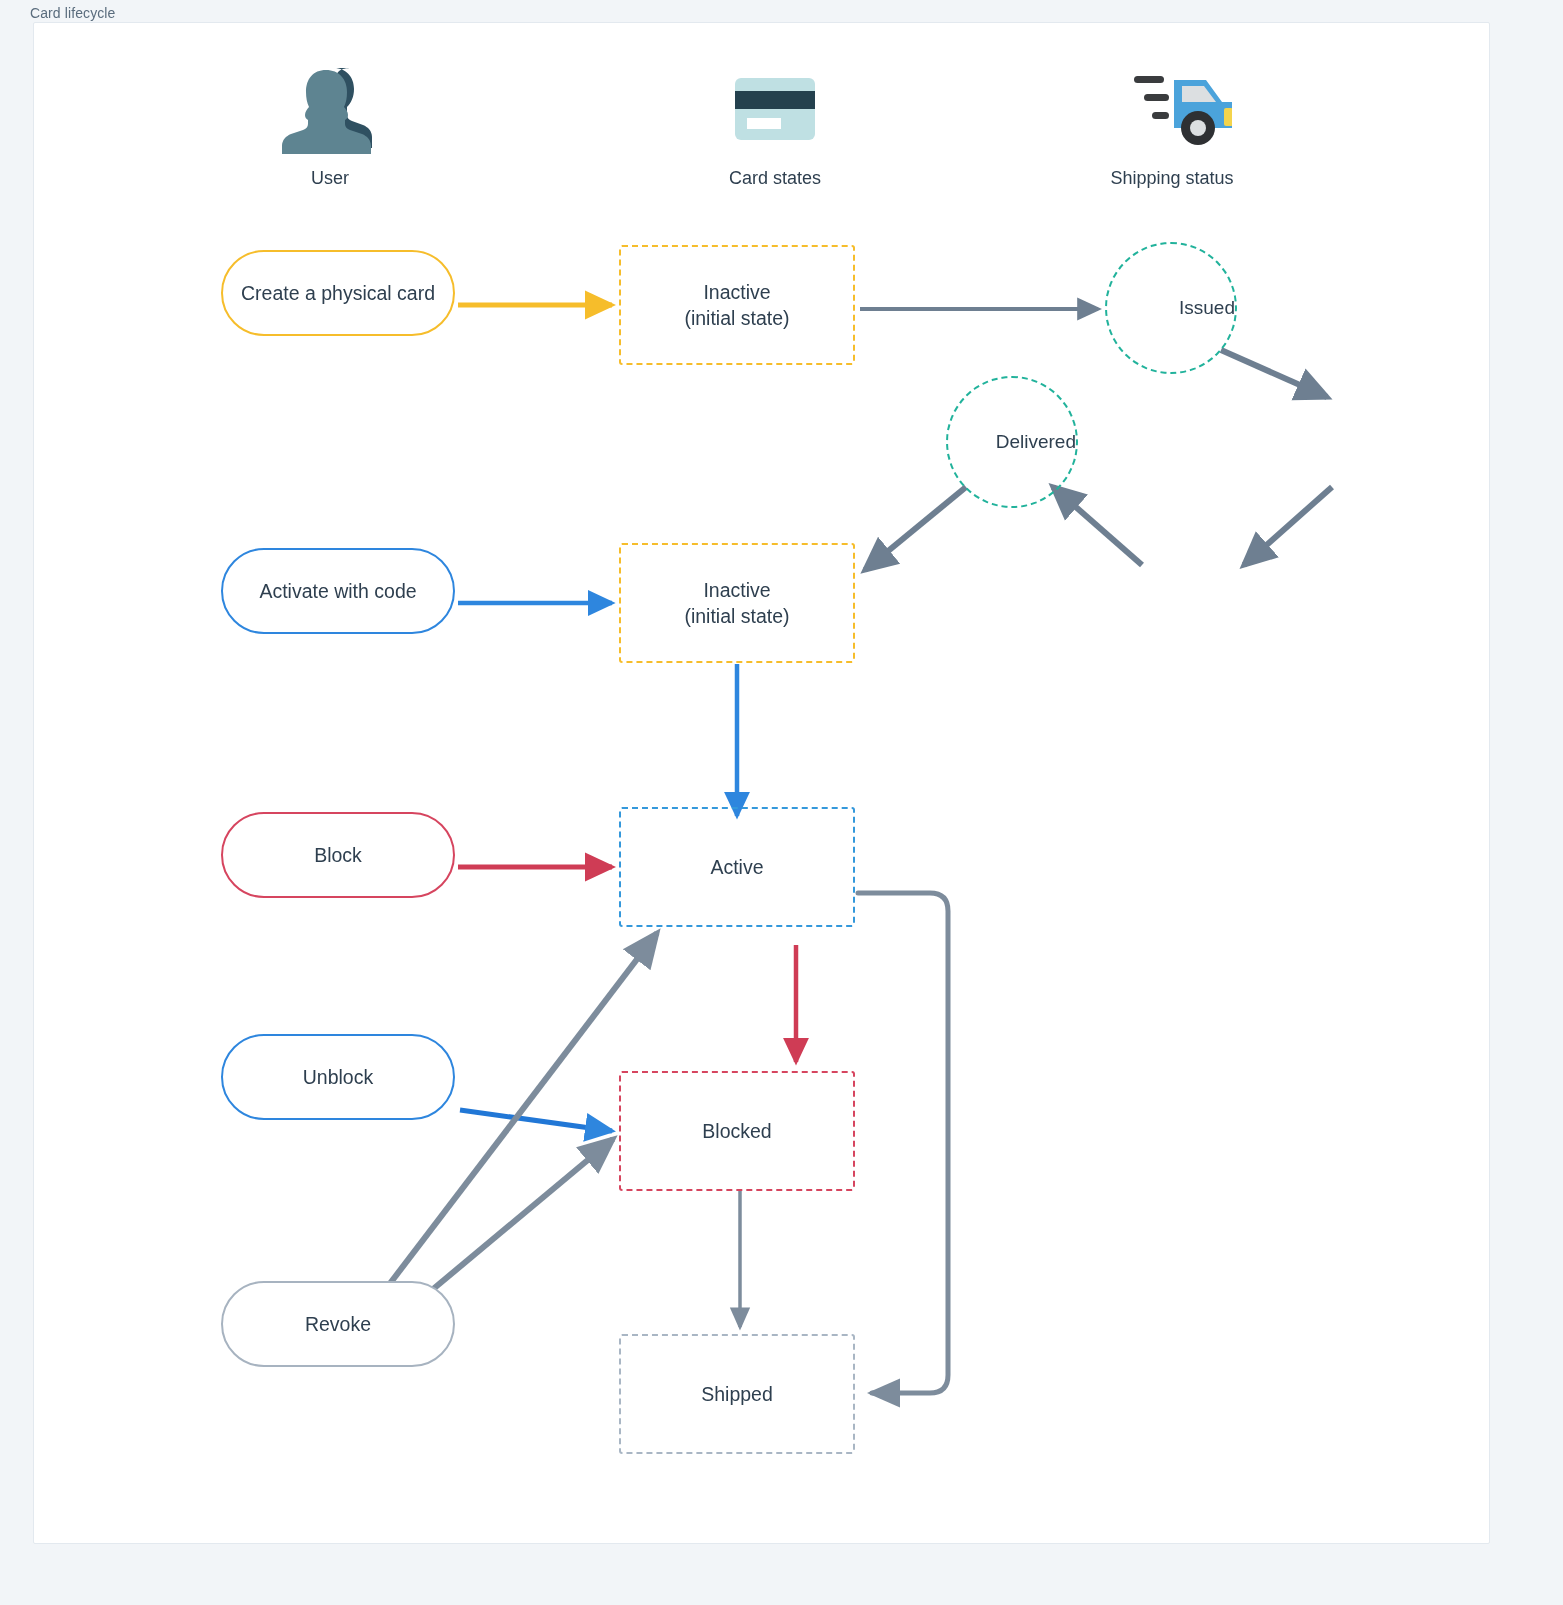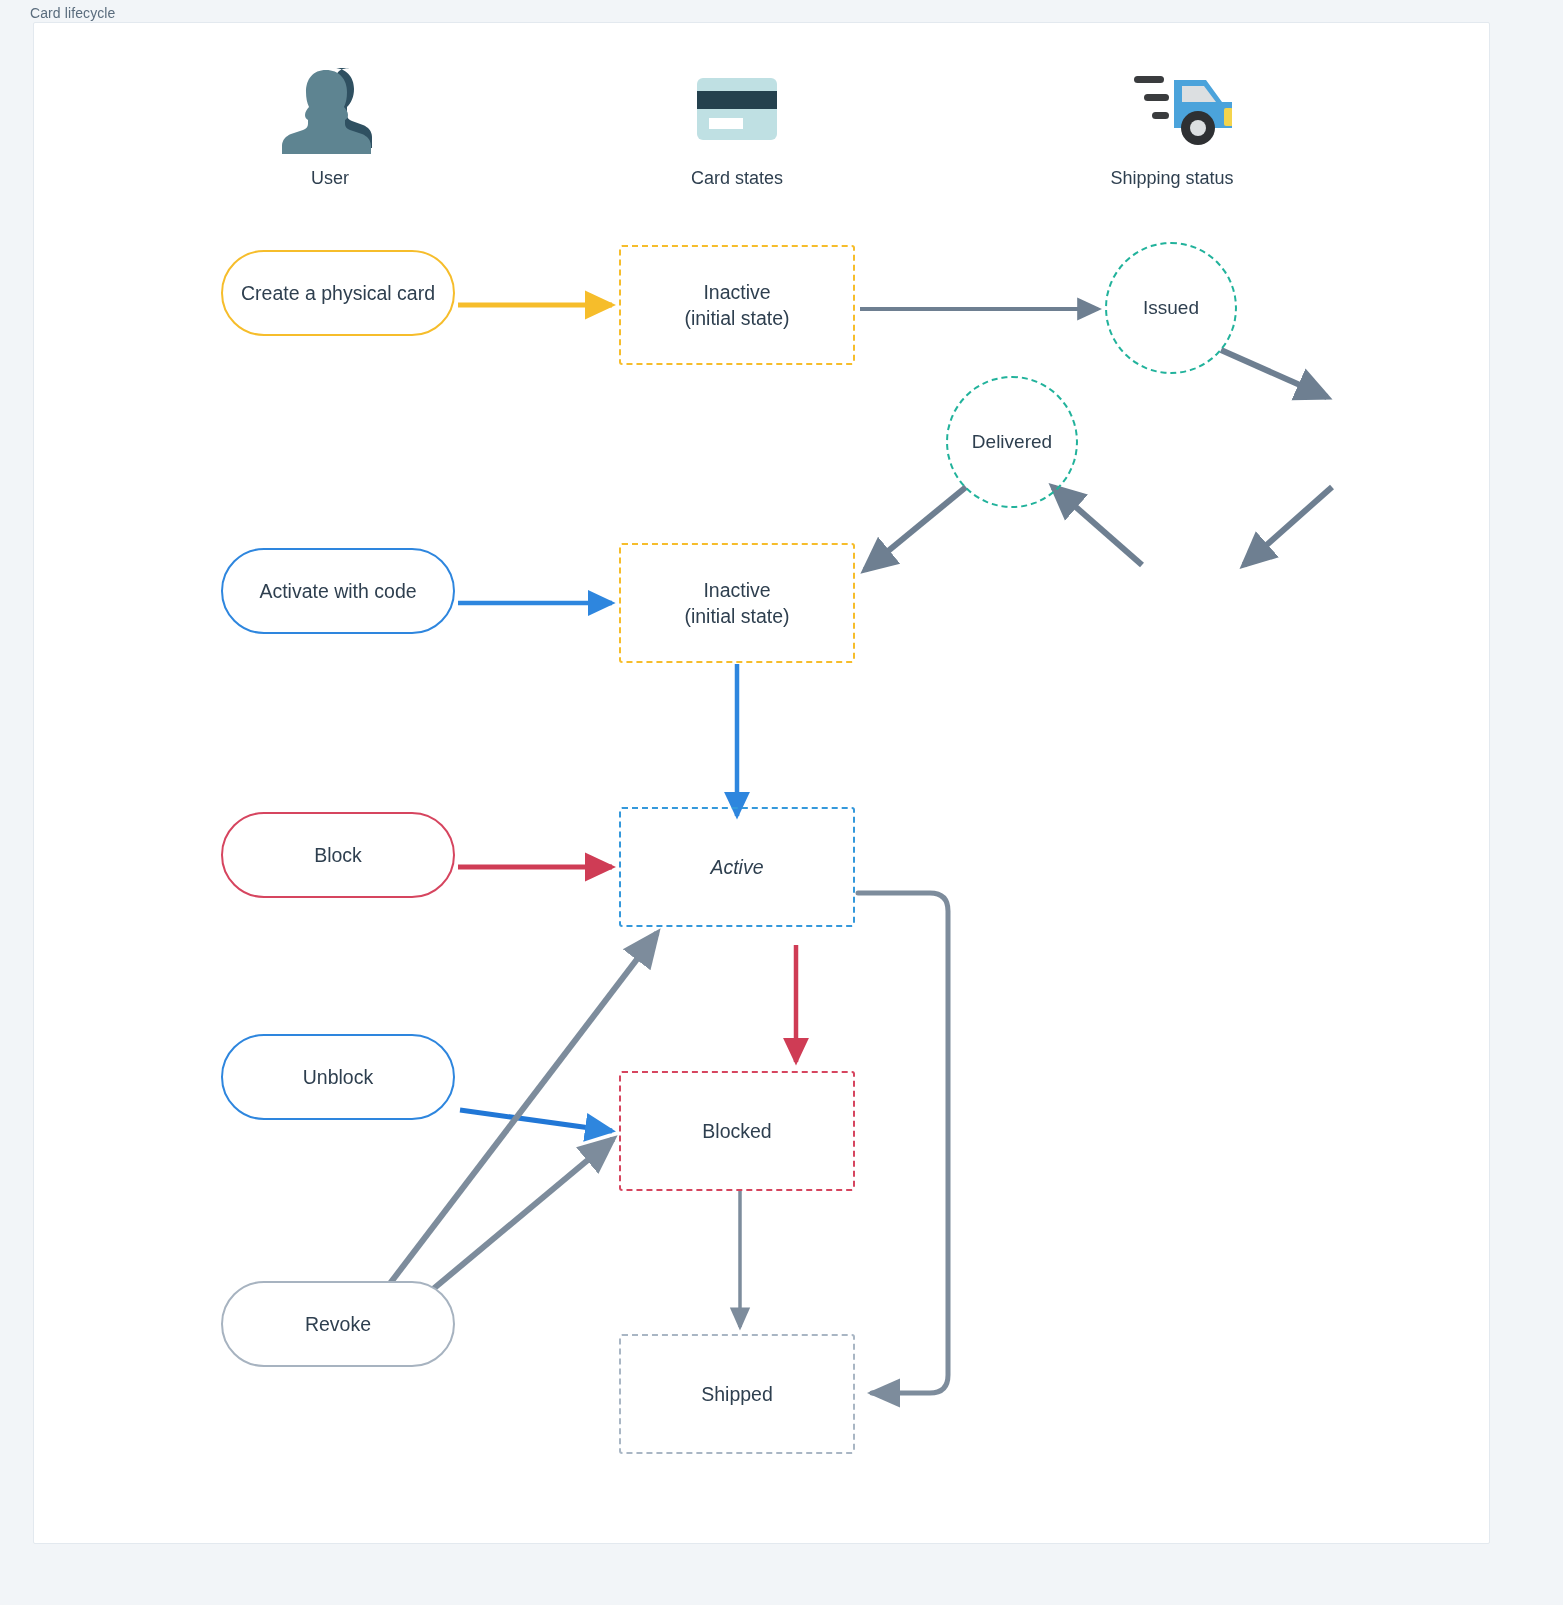--- a/index.html
+++ b/index.html
@@ -64,31 +64,32 @@
   .pill.grey    { border-color: #A7B3C0; }
 
   .statebox {
     width: 236px;
     height: 120px;
     border-radius: 3px;
     border: 2.5px dashed #999;
     background: transparent;
   }
   .statebox.yellow { border-color: #F6BD2B; }
-  .statebox.blue   { border-color: #3498DB; font-style: italic; }
+  .statebox.blue   { border-color: #3498DB; }
   .statebox.red    { border-color: #D6455F; }
   .statebox.grey   { border-color: #A9B6C4; }
 
   .circlenode {
     width: 132px;
     height: 132px;
     border-radius: 50%;
     border: 2.5px dashed #21B29B;
     background: transparent;
     font-size: 19px;
+    justify-content: flex-end;
   }
 
   .legend {
     position: absolute;
     width: 200px;
     display: flex;
     flex-direction: column;
     align-items: center;
   }
   .legend .glyph {
@@ -165,21 +166,21 @@
   <div class="legend" style="left:230px; top:62px;">
     <div class="glyph">
       <svg width="104" height="92" viewBox="0 0 104 92" aria-hidden="true">
         <path d="M62 6c12 0 20 9 20 21 0 8-3 14-7 18v8c0 3 2 5 5 6l11 4c5 2 9 6 9 12v11H46V66c0-6 4-10 9-12l11-4c3-1 5-3 5-6v-8c-4-4-7-10-7-18 0-12 8-12 20-12z" fill="#2F5061" transform="translate(-6,0)"></path>
         <path d="M40 18c13 0 21 9 21 22 0 6-1 11-3 15 2 2 4 5 4 8 0 2-1 4-3 5v4c0 3 2 5 5 6l12 4c5 2 9 6 9 12v12H-4V94c0-6 4-10 9-12l12-4c3-1 5-3 5-6v-4c-2-1-3-3-3-5 0-3 2-6 4-8-2-4-3-9-3-15 0-13 7-22 20-22z" fill="#5E8491" transform="translate(8,-10)"></path>
       </svg>
     </div>
     <div class="caption">User</div>
   </div>
 
-  <div class="legend" style="left:637px; top:62px;">
+  <div class="legend" style="left:675px; top:62px;">
     <div class="glyph">
       <svg width="96" height="92" viewBox="0 0 96 92" aria-hidden="true">
         <rect x="8" y="16" width="80" height="62" rx="6" fill="#BFE0E3"></rect>
         <rect x="8" y="29" width="80" height="18" fill="#24414E"></rect>
         <rect x="20" y="56" width="34" height="11" fill="#FFFFFF"></rect>
       </svg>
     </div>
     <div class="caption">Card states</div>
   </div>
 

